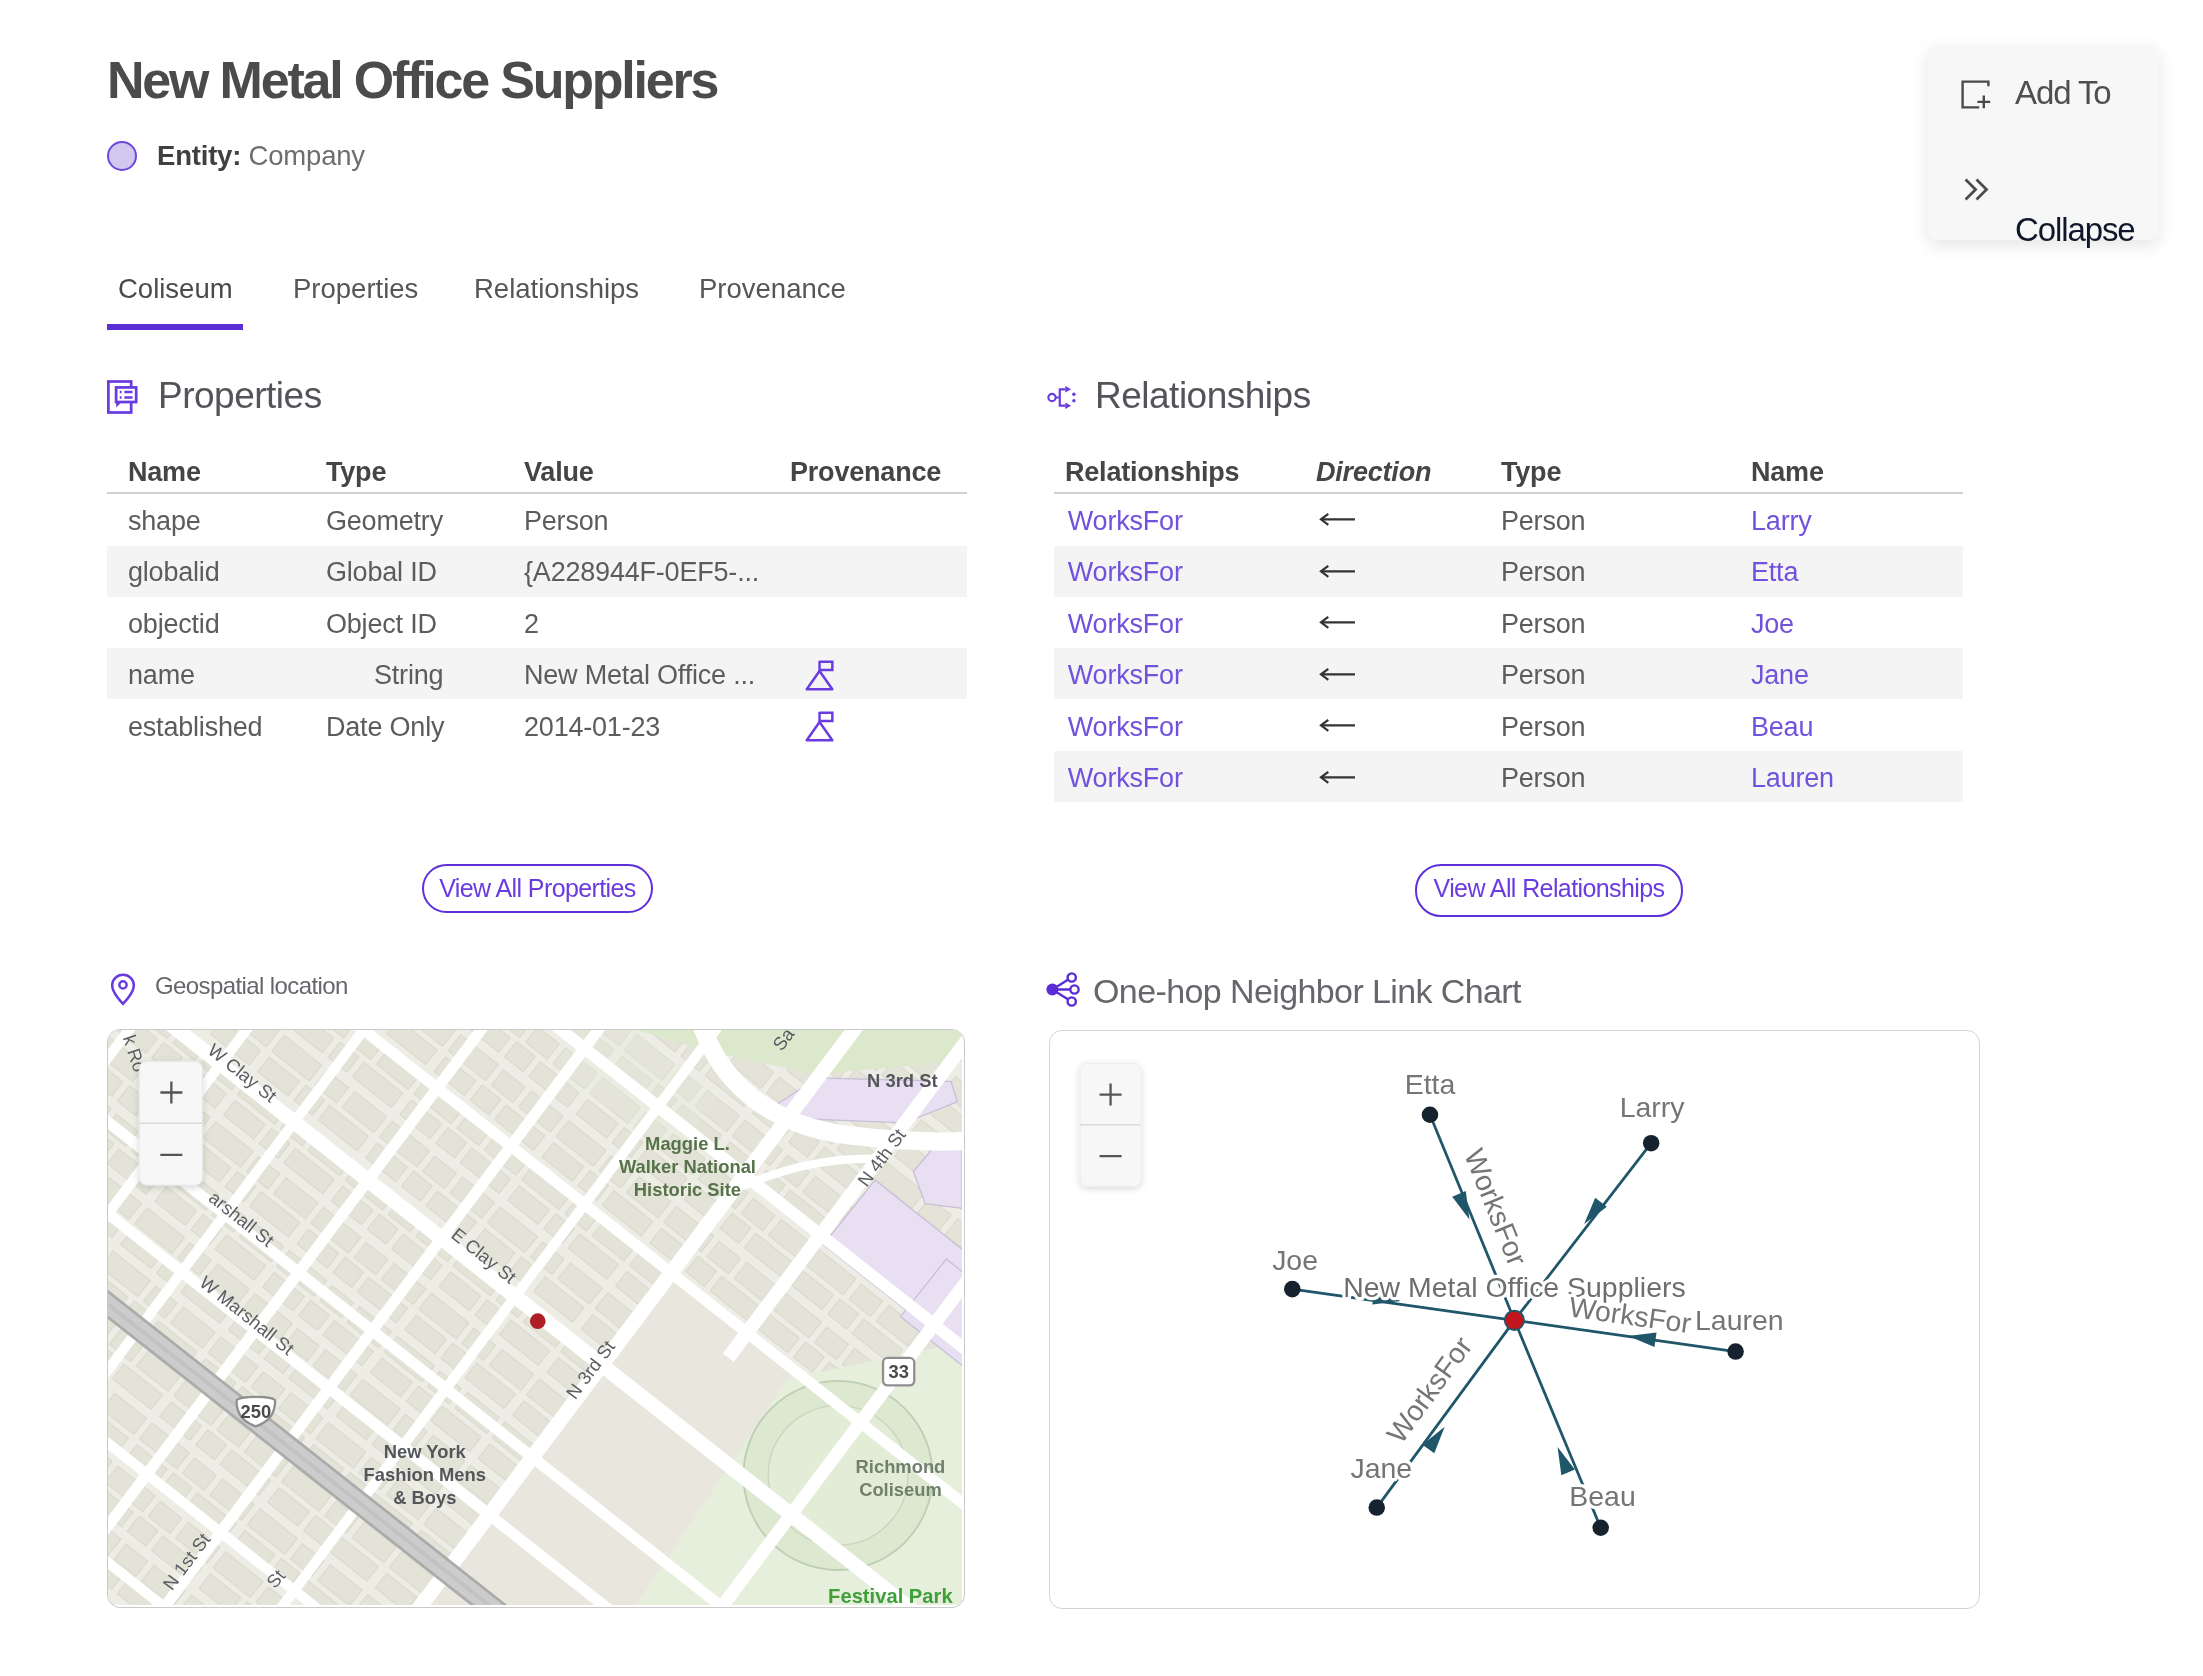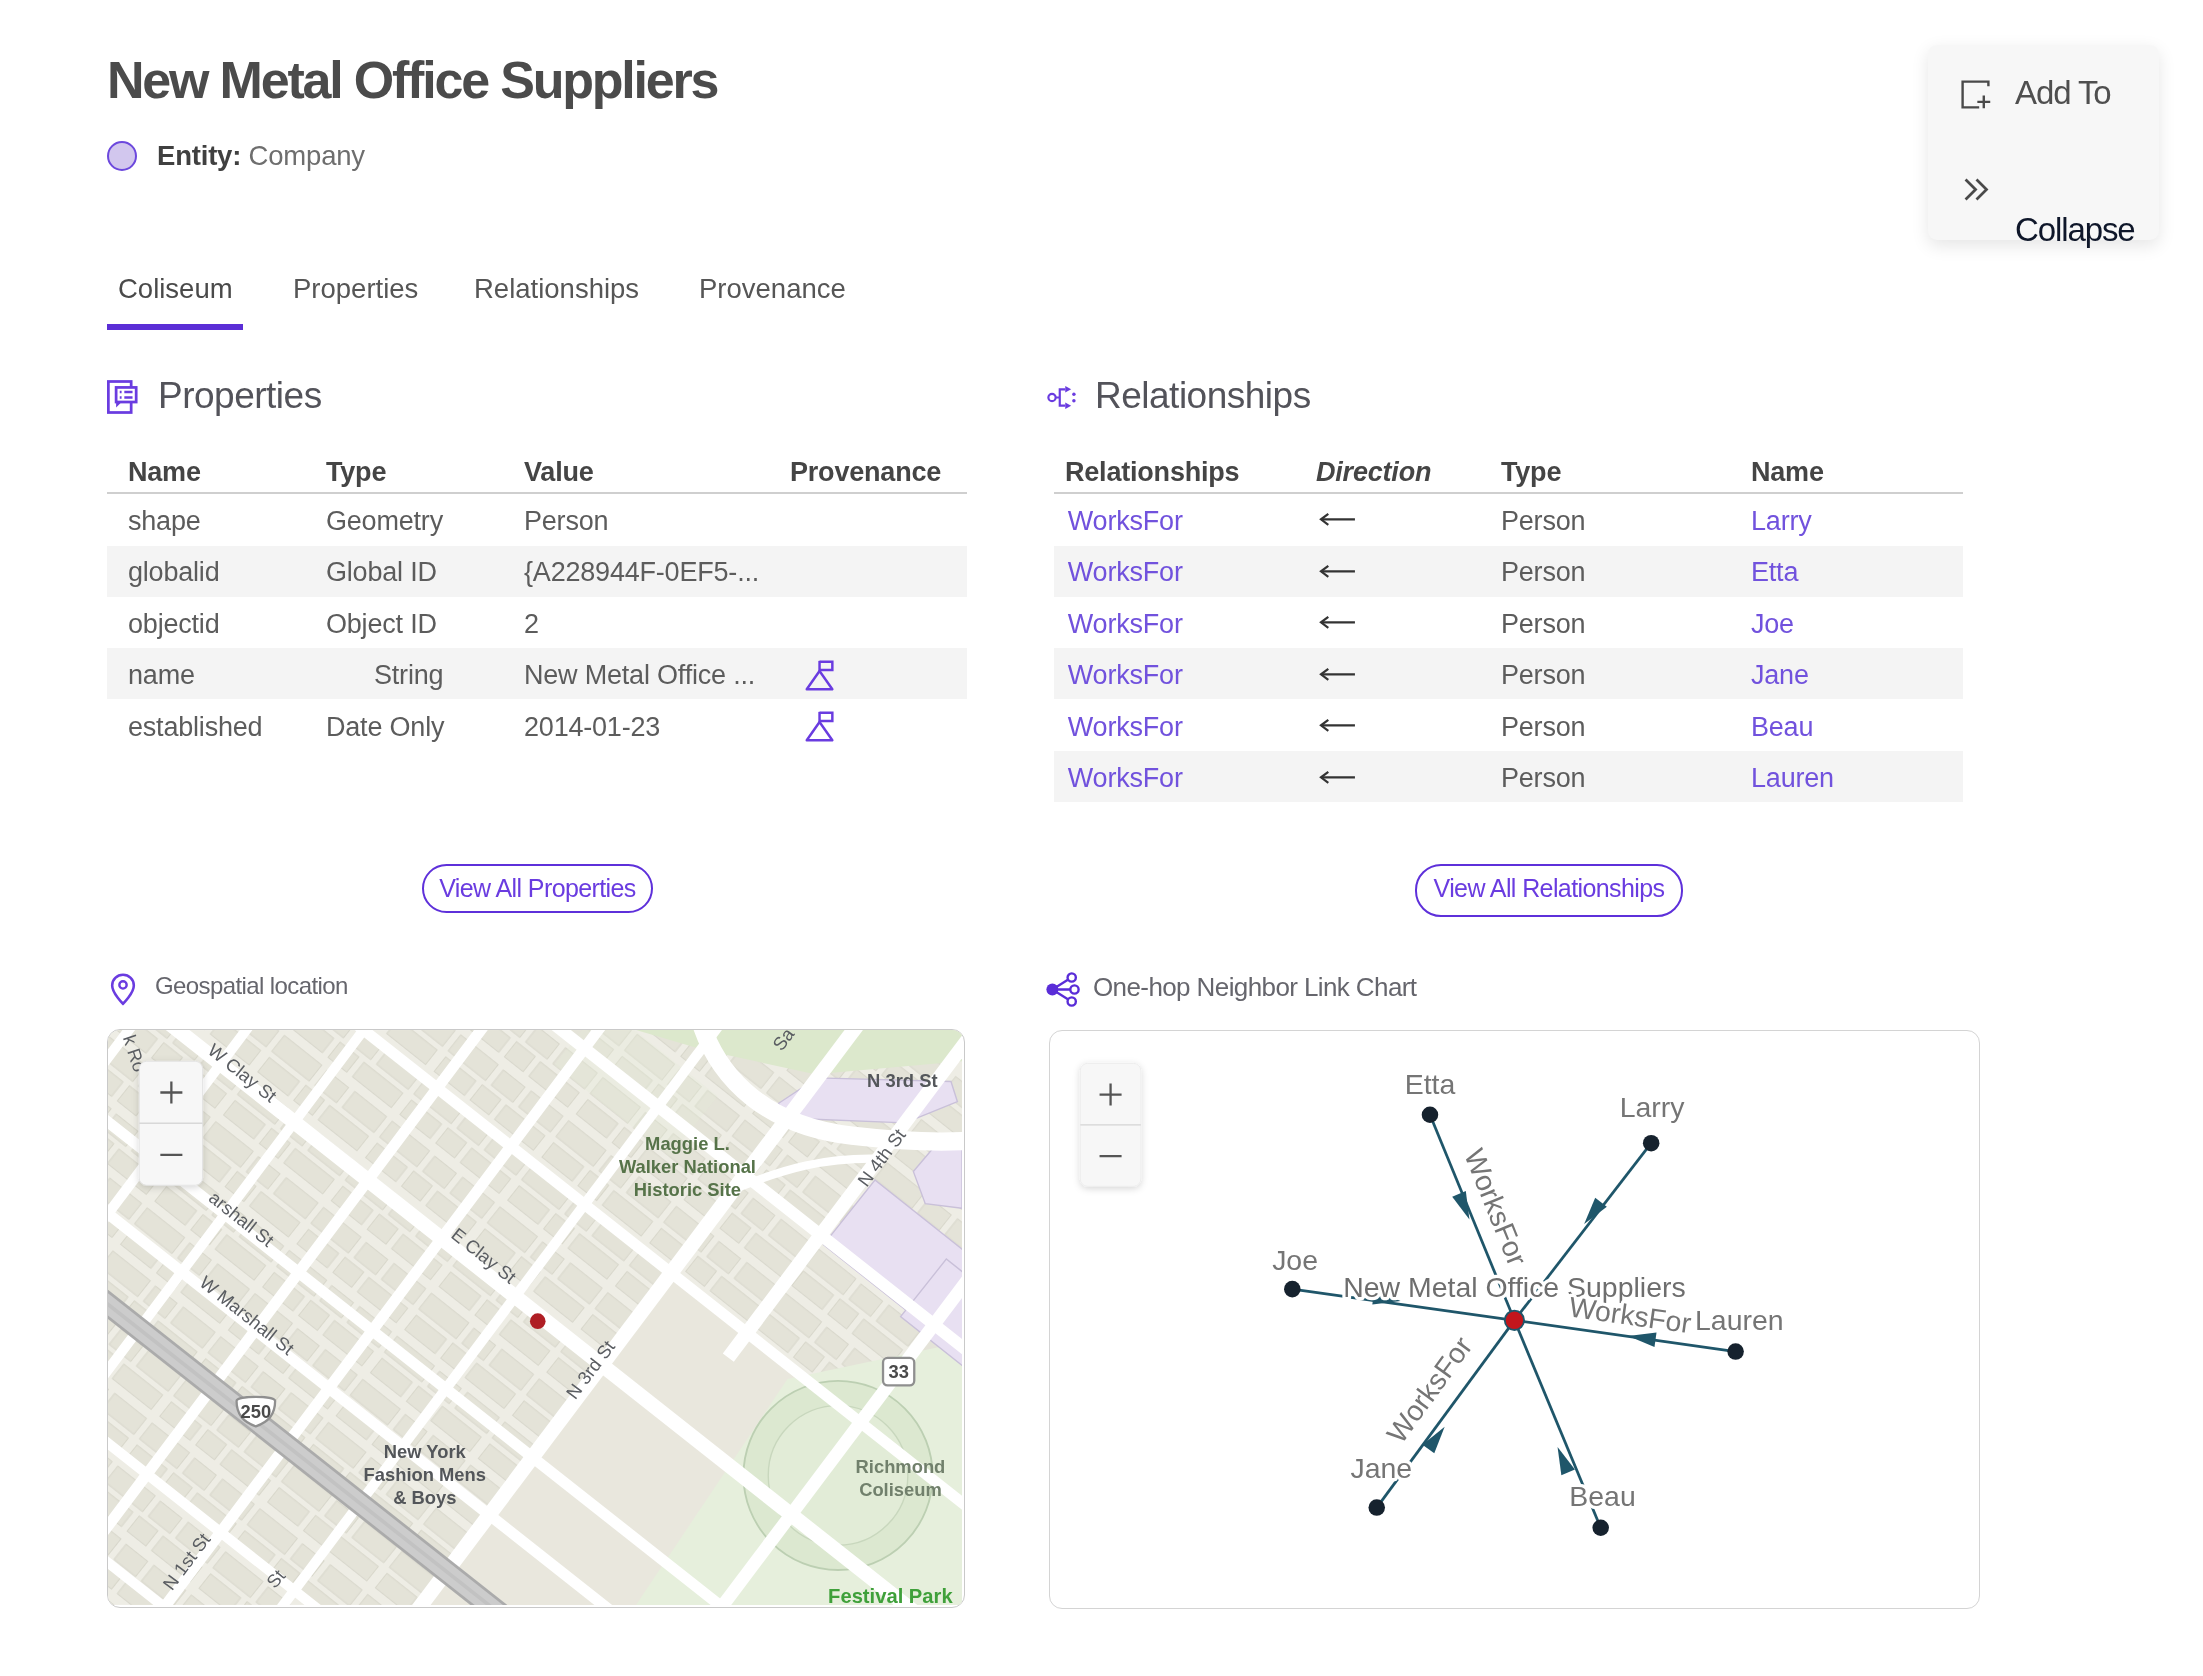--- a/index.html
+++ b/index.html
@@ -140,21 +140,21 @@
 </svg>
 <div class="abs" style="left:155px; top:972px; font-size:24px; color:#66666d; letter-spacing:-0.6px;">Geospatial location</div>
 
 <svg class="abs" style="left:1045px; top:972px;" width="35" height="35" viewBox="0 0 38 38">
   <circle cx="8" cy="19" r="6.5" fill="#5a2dd8"></circle>
   <path d="M8 19 L27 7 M8 19 L30 19 M8 19 L27 31" stroke="#5a2dd8" stroke-width="2.6"></path>
   <circle cx="29" cy="6" r="4.5" fill="#ffffff" stroke="#5a2dd8" stroke-width="2.6"></circle>
   <circle cx="32" cy="19" r="4.5" fill="#ffffff" stroke="#5a2dd8" stroke-width="2.6"></circle>
   <circle cx="29" cy="32" r="4.5" fill="#ffffff" stroke="#5a2dd8" stroke-width="2.6"></circle>
 </svg>
-<div class="abs" style="left:1093px; top:972px; font-size:26px; color:#66666d; letter-spacing:-0.6px;">One-hop Neighbor Link Chart</div>
+<div class="abs" style="left:1093px; top:972px; font-size:34px; color:#66666d; letter-spacing:-0.6px;">One-hop Neighbor Link Chart</div>
 
 <div class="abs" style="left:107px; top:1029px; width:858px; height:579px; border-radius:13px; overflow:hidden; border:1.8px solid #c9c9c9;">
   <svg width="854" height="575" viewBox="0 0 930 626" font-family="Liberation Sans, sans-serif">
     <defs>
       <filter id="ds" x="-40%" y="-40%" width="180%" height="180%">
           <feDropShadow dx="0" dy="2" stdDeviation="4" flood-color="#000000" flood-opacity="0.16"></feDropShadow>
         </filter>
       <pattern id="bld" patternUnits="userSpaceOnUse" width="150" height="60" patternTransform="rotate(38.5)">
         <rect x="4" y="5" width="52" height="22" fill="#e4e3d8" stroke="#d6d5c9" stroke-width="1"></rect>
         <rect x="64" y="6" width="30" height="21" fill="#e4e3d8" stroke="#d6d5c9" stroke-width="1"></rect>

